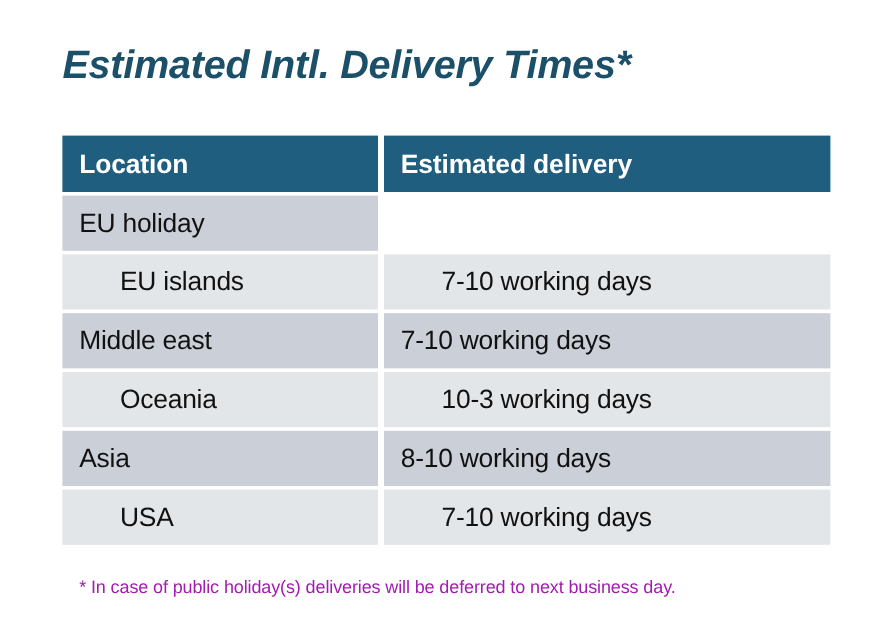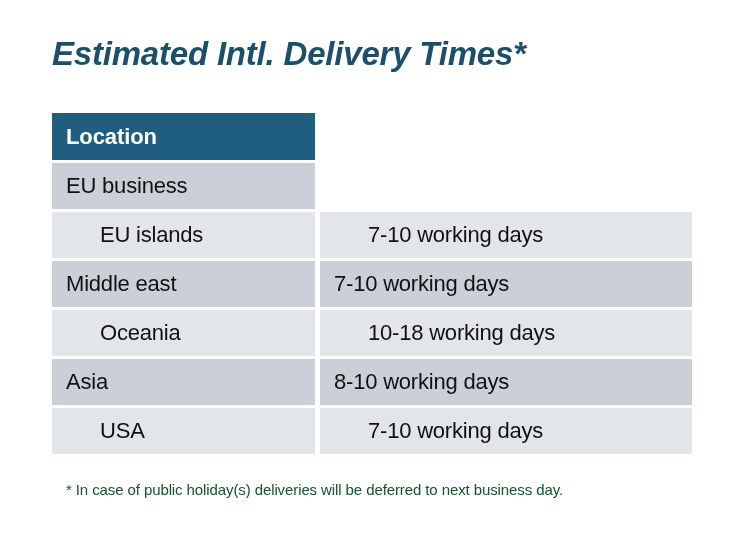--- a/index.html
+++ b/index.html
@@ -84,55 +84,56 @@
 
   .data-row.shade-dark .cell  { background: #cbd0d8; }
   .data-row.shade-light .cell { background: #e3e6e9; padding-left: 48px; }
 
   
   .footnote {
     position: absolute;
     left: 66px;
     top: 481px;
     font-size: 15px;
-    color: #14532d;
+    color: #a21caf;
     white-space: nowrap;
     letter-spacing: -0.1px;
   }
 </style>
 </head>
 <body>
 
 <div class="page">
 
   <div class="title">Estimated Intl. Delivery Times*</div>
 
   <div class="table">
 
     <div class="row header-row">
       <div class="cell col-location">Location</div>
+      <div class="cell col-delivery">Estimated delivery</div>
     </div>
 
     <div class="row data-row shade-dark">
-      <div class="cell col-location">EU business</div>
+      <div class="cell col-location">EU holiday</div>
     </div>
 
     <div class="row data-row shade-light">
       <div class="cell col-location">EU islands</div>
       <div class="cell col-delivery">7-10 working days</div>
     </div>
 
     <div class="row data-row shade-dark">
       <div class="cell col-location">Middle east</div>
       <div class="cell col-delivery">7-10 working days</div>
     </div>
 
     <div class="row data-row shade-light">
       <div class="cell col-location">Oceania</div>
-      <div class="cell col-delivery">10-18 working days</div>
+      <div class="cell col-delivery">10-3 working days</div>
     </div>
 
     <div class="row data-row shade-dark">
       <div class="cell col-location">Asia</div>
       <div class="cell col-delivery">8-10 working days</div>
     </div>
 
     <div class="row data-row shade-light">
       <div class="cell col-location">USA</div>
       <div class="cell col-delivery">7-10 working days</div>

